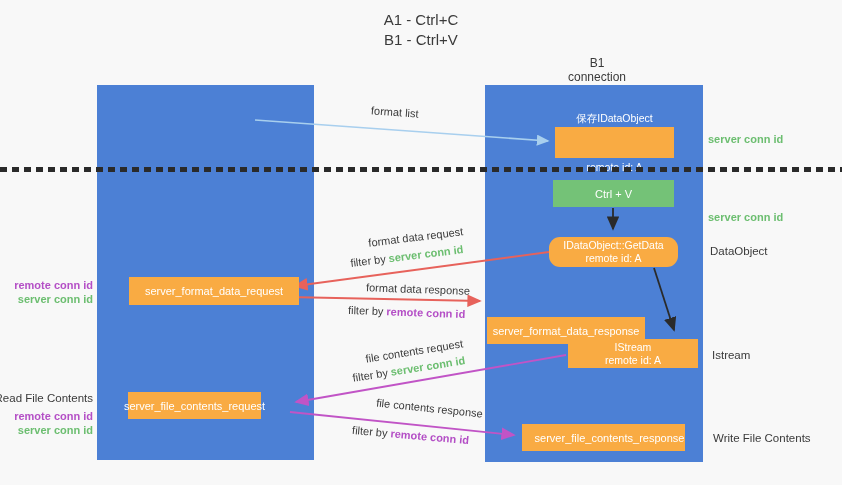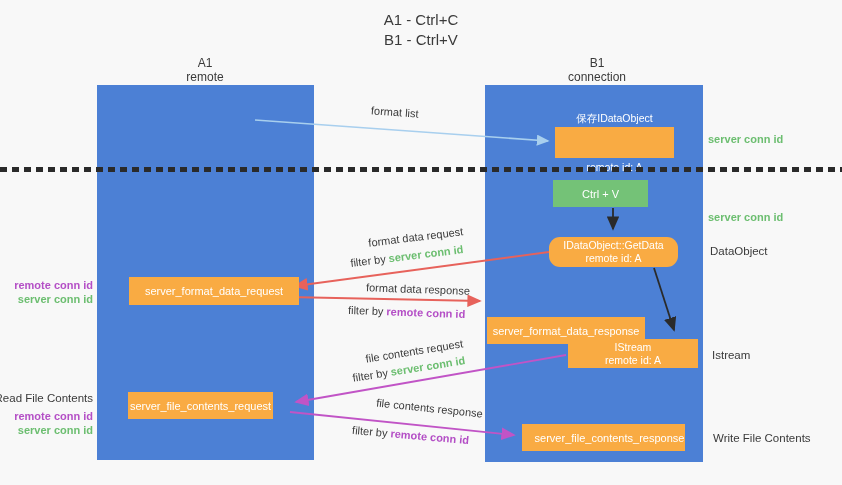--- a/index.html
+++ b/index.html
@@ -36,26 +36,26 @@
     position: absolute; z-index: 4;
     display: flex; flex-direction: column; align-items: center; justify-content: center;
     color: #fff; text-align: center; white-space: nowrap;
   }
   .node.green  { background: #74c277; font-size: 11px; }
   .node.orange { background: #f9ab43; font-size: 11px; }
   .node .l2 { font-size: 10.5px; }
   .node .l1 { font-size: 10.5px; }
   .n-ctrl-c   { left: 137px; top: 105px; width: 116px; height: 27px; }
   .n-save-ido { left: 555px; top: 127px; width: 119px; height: 31px; line-height: 13px; gap: 36px; }
-  .n-ctrl-v   { left: 553px; top: 180px; width: 95px; height: 27px; }
+  .n-ctrl-v   { left: 553px; top: 180px; width: 121px; height: 27px; }
   .n-getdata  { left: 549px; top: 237px; width: 129px; height: 30px; line-height: 13px; border-radius: 11px; }
   .n-fmt-req  { left: 129px; top: 277px; width: 170px; height: 28px; }
   .n-fmt-resp { left: 487px; top: 289px; width: 158px; height: 27px; margin-top: 28px; }
   .n-istream  { left: 568px; top: 339px; width: 130px; height: 29px; line-height: 13px; }
-  .n-file-req { left: 128px; top: 392px; width: 145px; height: 27px; }
+  .n-file-req { left: 128px; top: 392px; width: 133px; height: 27px; }
   .n-file-resp{ left: 522px; top: 424px; width: 163px; height: 27px; padding-left: 12px; }
   svg.arrows { position: absolute; left: 0; top: 0; z-index: 3; }
   .mid-label {
     position: absolute; z-index: 5; white-space: nowrap;
     font-size: 11px; color: #3b3b3b; transform-origin: center;
   }
   .green-txt  { color: #6cbe70; font-weight: bold; }
   .purple-txt { color: #b44fc6; font-weight: bold; }
   .mid-label .green-txt, .mid-label .purple-txt { margin-left: 3px; }
   .side-label {
@@ -70,24 +70,20 @@
 </head>
 <body>
 
 <div class="canvas">
 
   <div class="title">
     <div>A1 - Ctrl+C</div>
     <div>B1 - Ctrl+V</div>
   </div>
 
-  <div class="col-header left">
-    <div>A1</div>
-    <div>remote</div>
-  </div>
   <div class="col-header right">
     <div>B1</div>
     <div>connection</div>
   </div>
 
   <div class="col left"></div>
   <div class="col right"></div>
 
   <div class="dashed-line"></div>
 

